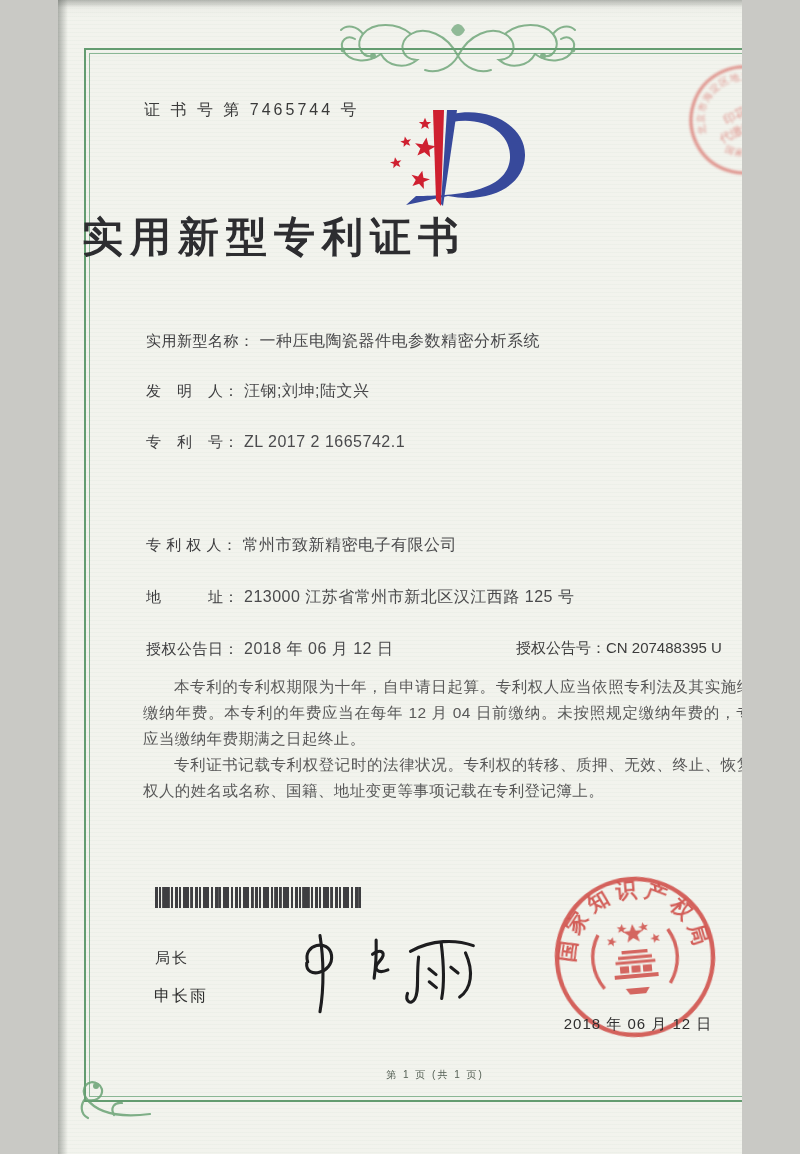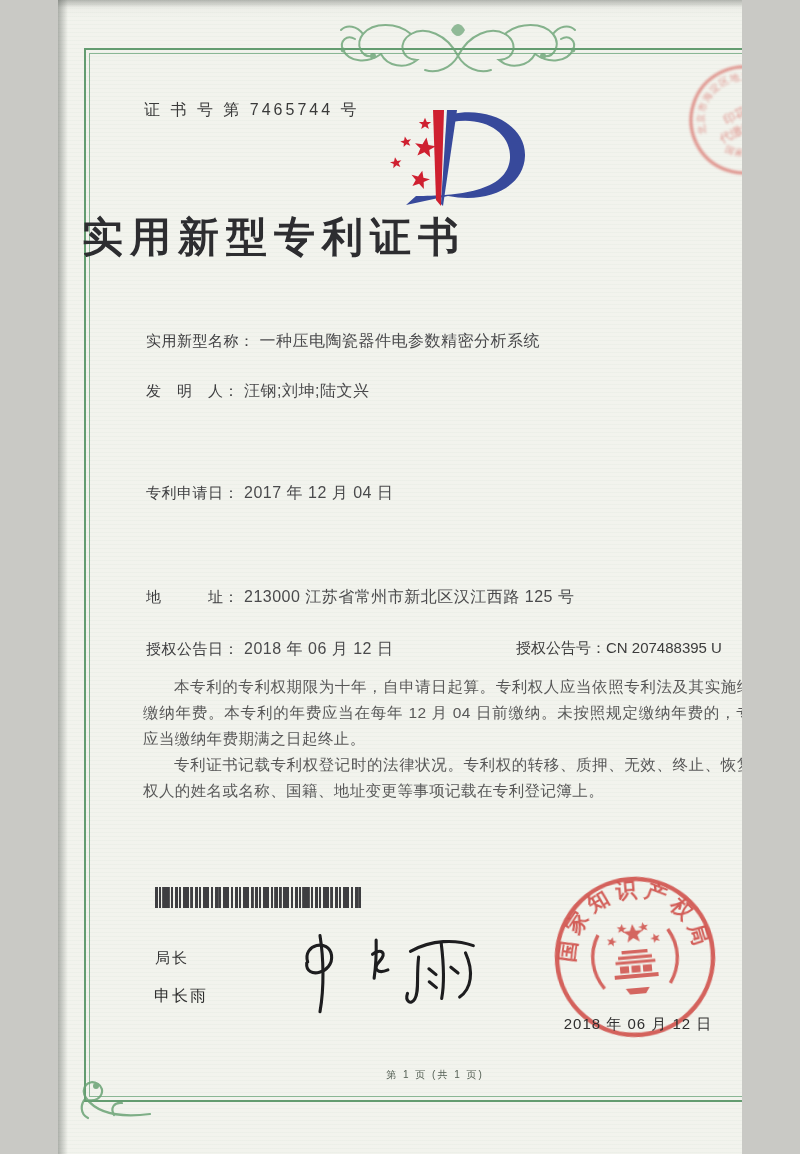--- a/index.html
+++ b/index.html
@@ -131,22 +131,25 @@
   </svg>
 
   <div class="title">实用新型专利证书</div>
 
   <div class="field" style="top:331px">
     <span class="lbl">实用新型名称：</span><span class="val">一种压电陶瓷器件电参数精密分析系统</span>
   </div>
   <div class="field" style="top:381px">
     <span class="lbl">发　明　人：</span><span class="val">汪钢;刘坤;陆文兴</span>
   </div>
-  <div class="field" style="top:483px">
-    <span class="lbl">专利申请日：</span><span class="val">2017 年 12 月 04 日</span>
+  <div class="field" style="top:433px">
+    <span class="lbl">专　利　号：</span><span class="val">ZL 2017 2 1665742.1</span>
+  </div>
+  <div class="field" style="top:535px">
+    <span class="lbl">专 利 权 人：</span><span class="val">常州市致新精密电子有限公司</span>
   </div>
   <div class="field" style="top:587px">
     <span class="lbl">地　　　址：</span><span class="val">213000 江苏省常州市新北区汉江西路 125 号</span>
   </div>
   <div class="field" style="top:639px">
     <span class="lbl">授权公告日：</span><span class="val">2018 年 06 月 12 日</span>
   </div>
   <div class="field-right" style="top:639px">
     <span class="lbl">授权公告号：</span><span class="val">CN 207488395 U</span>
   </div>

